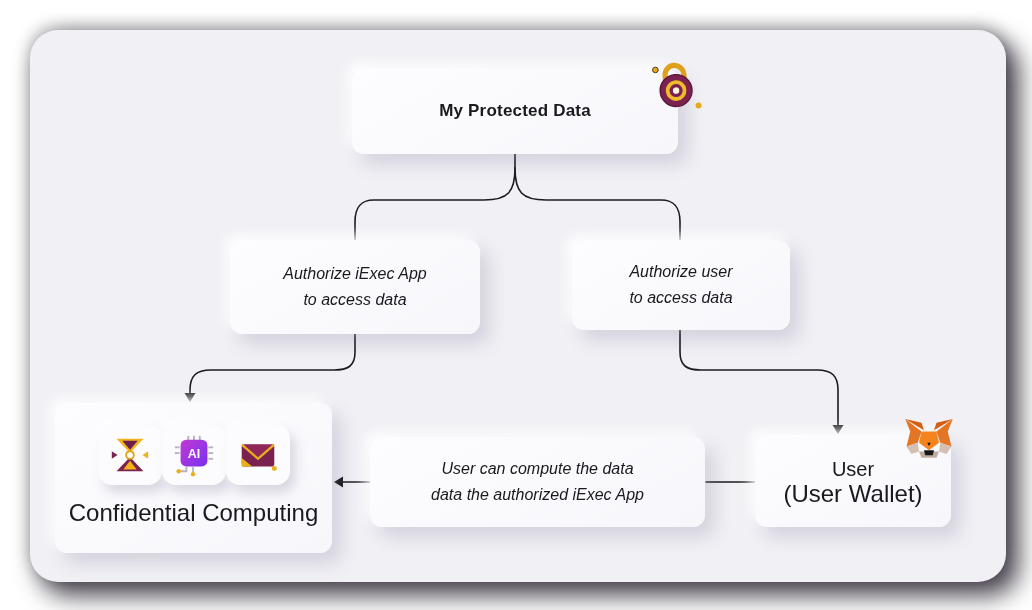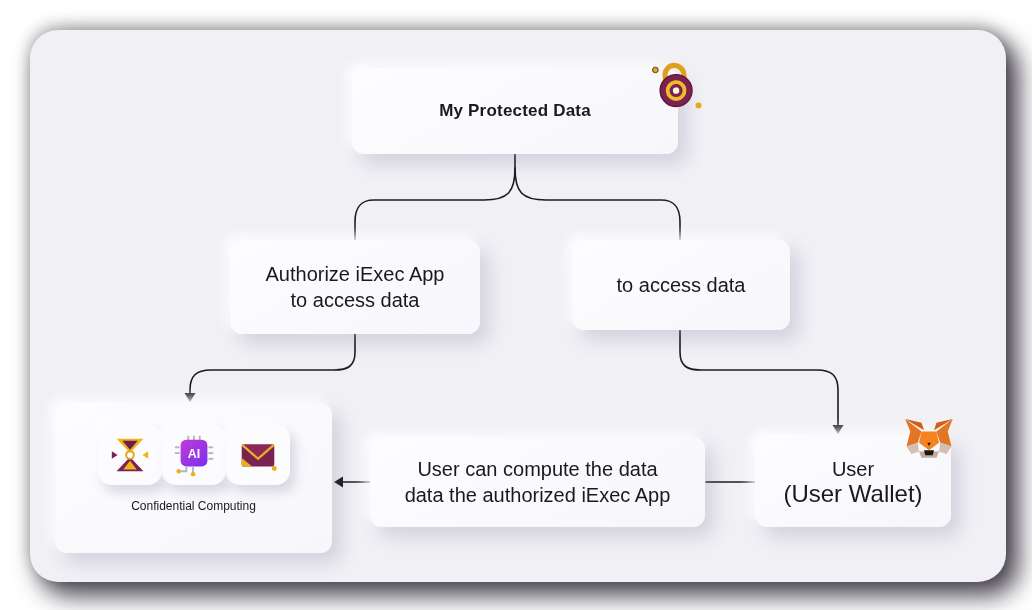--- a/index.html
+++ b/index.html
@@ -30,31 +30,31 @@
     display: flex; flex-direction: column; align-items: center; justify-content: center;
     text-align: center;
   }
   .node-protected { left: 352px; top: 68px; width: 326px; height: 86px; }
   .node-protected .title { font-size: 17px; font-weight: bold; letter-spacing: 0.2px; }
   .node-auth-app   { left: 230px; top: 240px; width: 250px; height: 94px; }
   .node-auth-user  { left: 572px; top: 240px; width: 218px; height: 90px; }
   .node-compute    { left: 370px; top: 437px; width: 335px; height: 90px; text-align: center; }
   .node-user       { left: 755px; top: 435px; width: 196px; height: 92px; }
   .node-confidential { left: 55px; top: 403px; width: 277px; height: 150px; justify-content: flex-start; padding-top: 22px; box-sizing: border-box; }
-  .line { font-size: 20px; line-height: 26px; }
+  .line { font-size: 16px; line-height: 26px; font-style: italic; }
   .node-user .title { font-size: 20px; font-weight: normal; line-height: 26px; }
   .node-user .sub { font-size: 24px; line-height: 24px; }
   .tiles { display: flex; }
   .tile {
     width: 64px; height: 60px; border-radius: 14px;
     background: #fcfbfe;
     box-shadow: 5px 7px 12px rgba(96,87,125,0.22), -3px -3px 8px #ffffff;
     display: flex; align-items: center; justify-content: center;
   }
-  .conf-label { font-size: 12px; margin-top: 14px; }
+  .conf-label { font-size: 24px; margin-top: 14px; }
   .float-icon { position: absolute; z-index: 3; }
   .icon-lock { left: 646px; top: 54px; width: 60px; height: 60px; }
   .icon-fox  { left: 904px; top: 416px; width: 50px; height: 46px; }
 </style>
 </head>
 <body>
 
 <div class="stage">
 
   <div class="card"></div>
@@ -92,20 +92,21 @@
       </g>
     </svg>
   </div>
 
   <div class="node node-auth-app">
     <div class="line">Authorize iExec App</div>
     <div class="line">to access data</div>
   </div>
 
   <div class="node node-auth-user">
+    <div class="line">Authorize user</div>
     <div class="line">to access data</div>
   </div>
 
   <div class="node node-confidential">
     <div class="tiles">
       <div class="tile">
         <svg viewBox="0 0 48 48" width="46" height="46">
           <polygon points="10,7 38,7 24,22" fill="#f0b31c"></polygon>
           <polygon points="16,9 32,9 24,18.5" fill="#6b1f4e"></polygon>
           <polygon points="10,41 38,41 24,26" fill="#7a2150"></polygon>

